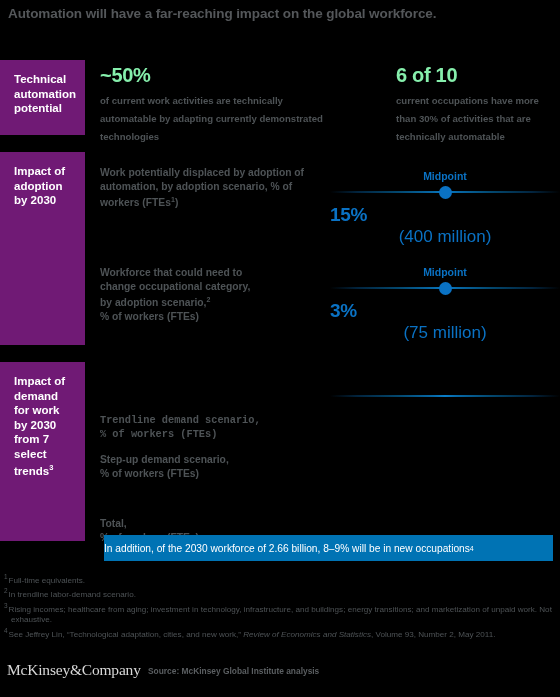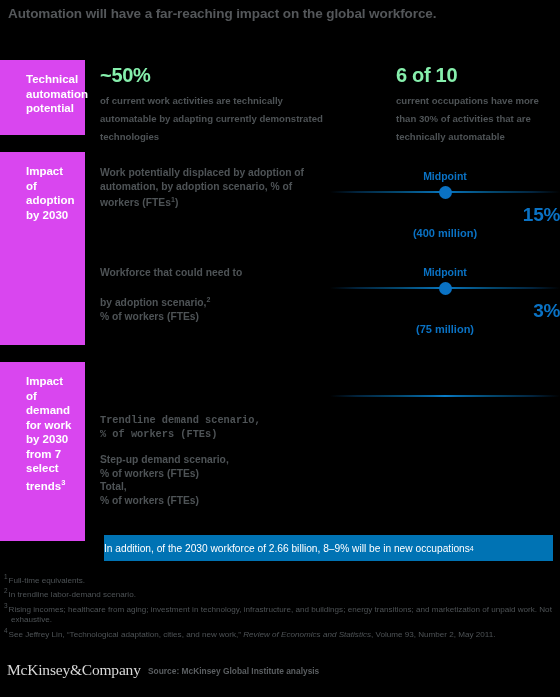--- a/index.html
+++ b/index.html
@@ -13,23 +13,23 @@
 
   
   .title {
     position:absolute; left:8px; top:6px;
     font-size:13.5px; font-weight:bold; color:#54575a;
     letter-spacing:-0.1px; white-space:nowrap;
   }
 
   
   .cat-block {
-    position:absolute; left:0; background:#d946ef;
+    position:absolute; left:0; background:#701a75;
     color:#ffffff; font-weight:bold; font-size:11.5px;
-    line-height:14.5px; padding:12px 10px 10px 26px;
+    line-height:14.5px; padding:12px 10px 10px 14px;
   }
   .cat-block sup { font-size:7.5px; vertical-align:super; font-weight:bold; }
   #cat-1 { top:60px;  width:85px; height:75px; }
   #cat-2 { top:152px; width:85px; height:193px; }
   #cat-3 { top:362px; width:85px; height:179px; }
 
   
   .desc {
     position:absolute; left:100px;
     color:#4e5356; font-size:10.3px; font-weight:bold;
@@ -59,26 +59,26 @@
     background:linear-gradient(to right,
       #000000 0%, #02243e 12%, #03486f 30%, #0769a8 45%,
       #0a7ec9 50%, #0769a8 55%, #03486f 70%, #02243e 88%, #000000 100%);
   }
   .scale .dot {
     position:absolute; left:50%; top:0;
     width:13px; height:13px; margin-left:-6.5px;
     border-radius:50%; background:#0A72C4;
   }
   .scale .big-val {
-    text-align:right; color:#0A72C4;
+    text-align:left; color:#0A72C4;
     font-size:19px; font-weight:bold; margin-top:6px; letter-spacing:-0.3px;
   }
   .scale .sub-val {
     text-align:center; color:#0A72C4;
-    font-size:11px; font-weight:bold; margin-top:1px;
+    font-size:17px; font-weight:normal; margin-top:1px;
   }
 
   
   .bare-line {
     position:absolute; left:330px; top:395px; width:230px; height:2px;
     background:linear-gradient(to right,
       #000000 0%, #02243e 12%, #03486f 30%, #0769a8 45%,
       #0a7ec9 50%, #0769a8 55%, #03486f 70%, #02243e 88%, #000000 100%);
   }
 
@@ -141,21 +141,21 @@
     <div class="bar-wrap">
       <div class="bar"></div>
       <div class="dot"></div>
     </div>
     <div class="big-val">15%</div>
     <div class="sub-val">(400 million)</div>
   </div>
 
   <div class="desc" style="top:266px;">
     <span>Workforce that could need to</span><br>
-    <br>
+    <span>change occupational category,</span><br>
     <span>by adoption scenario,</span><sup>2</sup><br>
     <span>% of workers (FTEs)</span>
   </div>
 
   <div class="scale" style="left:330px; top:266px;">
     <div class="mid-label">Midpoint</div>
     <div class="bar-wrap">
       <div class="bar"></div>
       <div class="dot"></div>
     </div>
@@ -172,21 +172,21 @@
   <div class="desc" style="top:414px;font-family:Liberation Mono, monospace;">
     <span>Trendline demand scenario,</span><br>
     <span>% of workers (FTEs)</span>
   </div>
 
   <div class="desc" style="top:453px;">
     <span>Step-up demand scenario,</span><br>
     <span>% of workers (FTEs)</span>
   </div>
 
-  <div class="desc" style="top:480px;">
+  <div class="desc" style="top:517px;">
     <span>Total,</span><br>
     <span>% of workers (FTEs)</span>
   </div>
 
   <div class="banner">
     <span>In addition, of the 2030 workforce of 2.66 billion, 8–9% will be in new occupations</span>
       <sup>4</sup>
   </div>
 
   <div class="footnotes">

